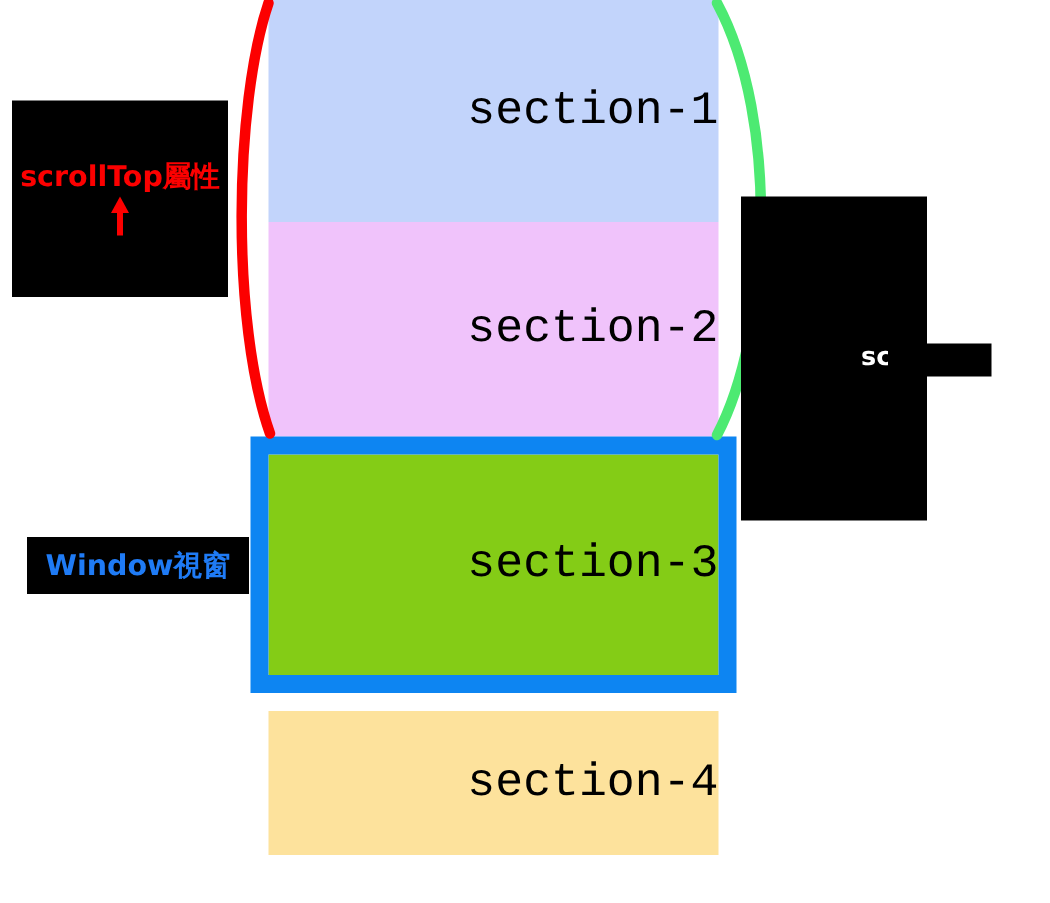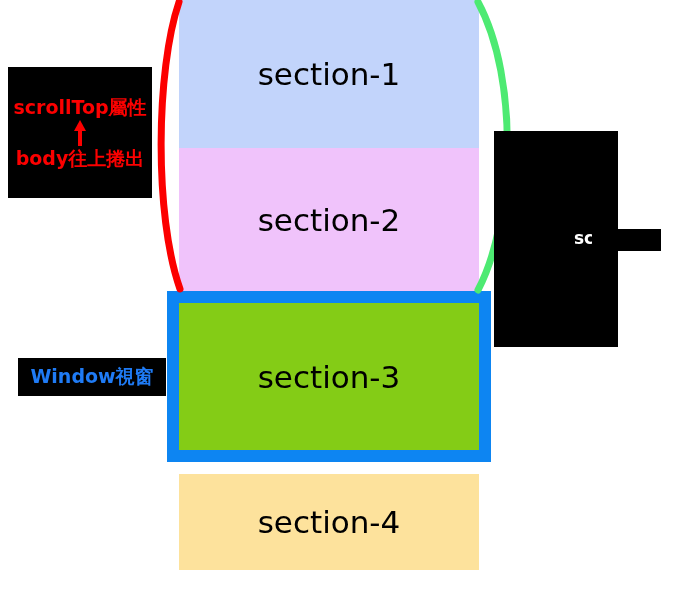--- a/index.html
+++ b/index.html
@@ -18,26 +18,27 @@
     overflow: hidden;
   }
 
   
   .section {
     position: absolute;
     left: 179px;
     width: 300px;
     display: flex;
     align-items: center;
-    justify-content: center;
+    justify-content: flex-end;
     color: #000000;
     font-size: 31px;
     font-weight: 400;
     letter-spacing: 0px;
     box-sizing: border-box;
+    font-family: Liberation Mono, monospace;
   }
   #section-1 { top: 0px;   height: 148px; background: #c2d4fb; }
   #section-2 { top: 148px; height: 143px; background: #f0c3fb; }
   #section-3 { top: 303px; height: 147px; background: #84cc16; }
   #section-4 { top: 474px; height: 96px; background: #fde29c; }
 
   
   #viewport-frame {
     position: absolute;
     left: 167px;
@@ -163,21 +164,20 @@
 
     <path d="M 478 2 C 520 80, 514 222, 478 290" fill="none" stroke="#4dea72" stroke-width="7" stroke-linecap="round"></path>
   </svg>
 
   <div class="callout" id="callout-scrolltop">
     <div class="line">scrollTop屬性</div>
     <svg class="arrow-up" viewBox="0 0 100 28">
       <line x1="50" y1="27" x2="50" y2="8" stroke="#fc0000" stroke-width="4"></line>
       <polygon points="50,1 44,12 56,12" fill="#fc0000"></polygon>
     </svg>
-    <div class="line">body往上捲出</div>
   </div>
 
   <div class="callout" id="callout-window">
     <div class="line">Window視窗</div>
   </div>
 
   <div class="callout" id="callout-scrollheight">
     <div class="line">scrollHeight</div>
   </div>
   <div id="redaction-bar"></div>

